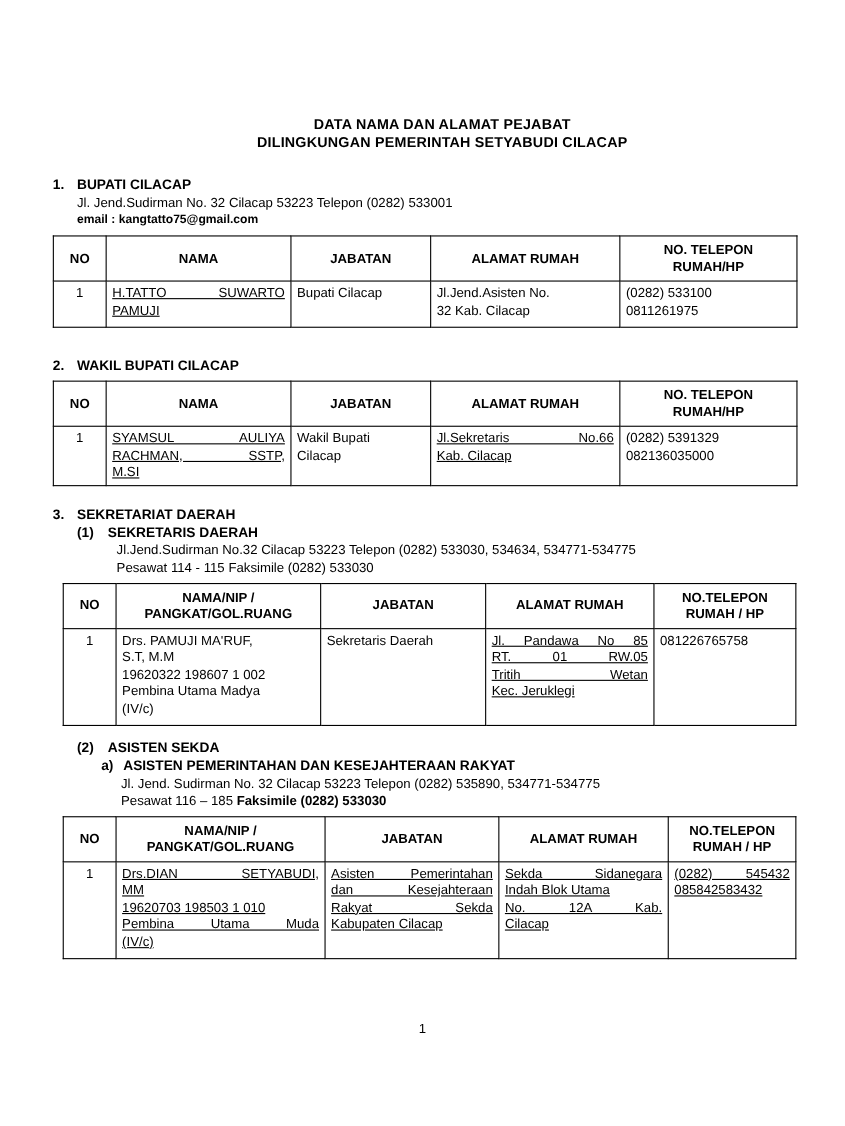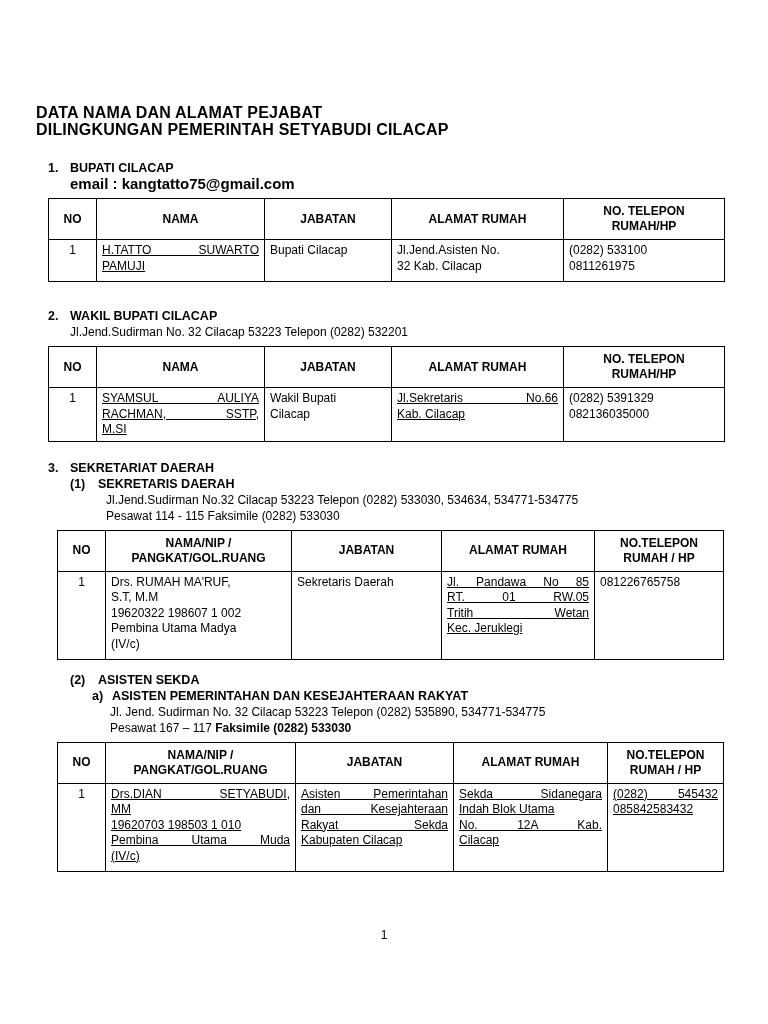--- a/index.html
+++ b/index.html
@@ -18,23 +18,23 @@
   .page {
     position: relative;
     width: 768px;
     height: 1024px;
     box-sizing: border-box;
     padding: 0;
   }
 
   
   .doc-title {
-    text-align: left;
-    font-weight: bold;
-    font-size: 16px;
+    text-align: center;
+    font-weight: bold;
+    font-size: 13px;
     letter-spacing: 0.2px;
     line-height: 17px;
     padding-top: 104px;
     margin-left: 36px;
   }
   .doc-title .line2 { display: block; }
 
   
   .section {
     position: relative;
@@ -50,21 +50,21 @@
     flex: 0 0 22px;
     text-align: left;
   }
   .sec-title { white-space: nowrap; }
 
   .addr-line {
     font-size: 12px;
     line-height: 16px;
     white-space: nowrap;
   }
-  .addr-line.bold { font-weight: bold; font-size: 15px; }
+  .addr-line.bold { font-weight: bold; font-size: 11px; }
   .addr-line b { font-weight: bold; }
 
   .indent-1 { margin-left: 22px; }
   .indent-3 { margin-left: 58px; }
   .indent-4 { margin-left: 62px; }
 
   .sub-head {
     display: flex;
     font-weight: bold;
     font-size: 12.5px;
@@ -134,20 +134,21 @@
     <span class="line2">DILINGKUNGAN PEMERINTAH SETYABUDI CILACAP</span>
   </div>
 
   <div class="gap-lg"></div>
 
   <div class="section" style="margin-left:48px; margin-top:6px;">
     <div class="sec-head">
       <span class="sec-num">1.</span>
       <span class="sec-title">BUPATI CILACAP</span>
     </div>
+    <div class="addr-line indent-1">Jl. Jend.Sudirman No. 32 Cilacap 53223 Telepon (0282) 533001</div>
     <div class="addr-line bold indent-1">email : kangtatto75@gmail.com</div>
 
     <table class="dtbl" style="width:676px; margin-top:6px; margin-left:0px;">
       <colgroup>
         <col style="width:48px">
         <col style="width:168px">
         <col style="width:127px">
         <col style="width:172px">
         <col style="width:161px">
       </colgroup>
@@ -184,21 +185,20 @@
     </table>
   </div>
 
   <div class="gap-lg"></div>
 
   <div class="section" style="margin-left:48px; margin-top:10px;">
     <div class="sec-head">
       <span class="sec-num">2.</span>
       <span class="sec-title">WAKIL BUPATI CILACAP</span>
     </div>
-    <div class="addr-line indent-1">Jl.Jend.Sudirman No. 32 Cilacap 53223 Telepon (0282) 532201</div>
 
     <table class="dtbl" style="width:676px; margin-top:6px;">
       <colgroup>
         <col style="width:48px">
         <col style="width:168px">
         <col style="width:127px">
         <col style="width:172px">
         <col style="width:161px">
       </colgroup>
       <thead>
@@ -273,21 +273,21 @@
           <th>
             <div>NO.TELEPON</div>
             <div>RUMAH / HP</div>
           </th>
         </tr>
       </thead>
       <tbody>
         <tr style="height:88px;">
           <td class="c-no">1</td>
           <td class="plain">
-            <div>Drs. RUMAH MA'RUF,</div>
+            <div>Drs. PAMUJI MA'RUF,</div>
             <div>S.T, M.M</div>
             <div>19620322 198607 1 002</div>
             <div>Pembina Utama Madya</div>
             <div>(IV/c)</div>
           </td>
           <td class="plain">Sekretaris Daerah</td>
           <td class="just">
             <div>Jl. Pandawa No 85</div>
             <div>RT. 01 RW.05</div>
             <div>Tritih Wetan</div>
@@ -302,21 +302,21 @@
       <span class="sub-num">(2)</span>
       <span>ASISTEN SEKDA</span>
     </div>
 
     <div class="sub-head-b">
       <span class="sub-num-b">a)</span>
       <span>ASISTEN PEMERINTAHAN DAN KESEJAHTERAAN RAKYAT</span>
     </div>
     <div class="addr-line indent-4">Jl. Jend. Sudirman No. 32 Cilacap 53223 Telepon (0282) 535890, 534771-534775</div>
     <div class="addr-line indent-4">
-      <span>Pesawat 167 – 117 </span><b>Faksimile (0282) 533030</b>
+      <span>Pesawat 116 – 185 </span><b>Faksimile (0282) 533030</b>
     </div>
 
     <table class="dtbl" style="width:666px; margin-top:6px; margin-left:9px;">
       <colgroup>
         <col style="width:48px">
         <col style="width:190px">
         <col style="width:158px">
         <col style="width:154px">
         <col style="width:116px">
       </colgroup>

